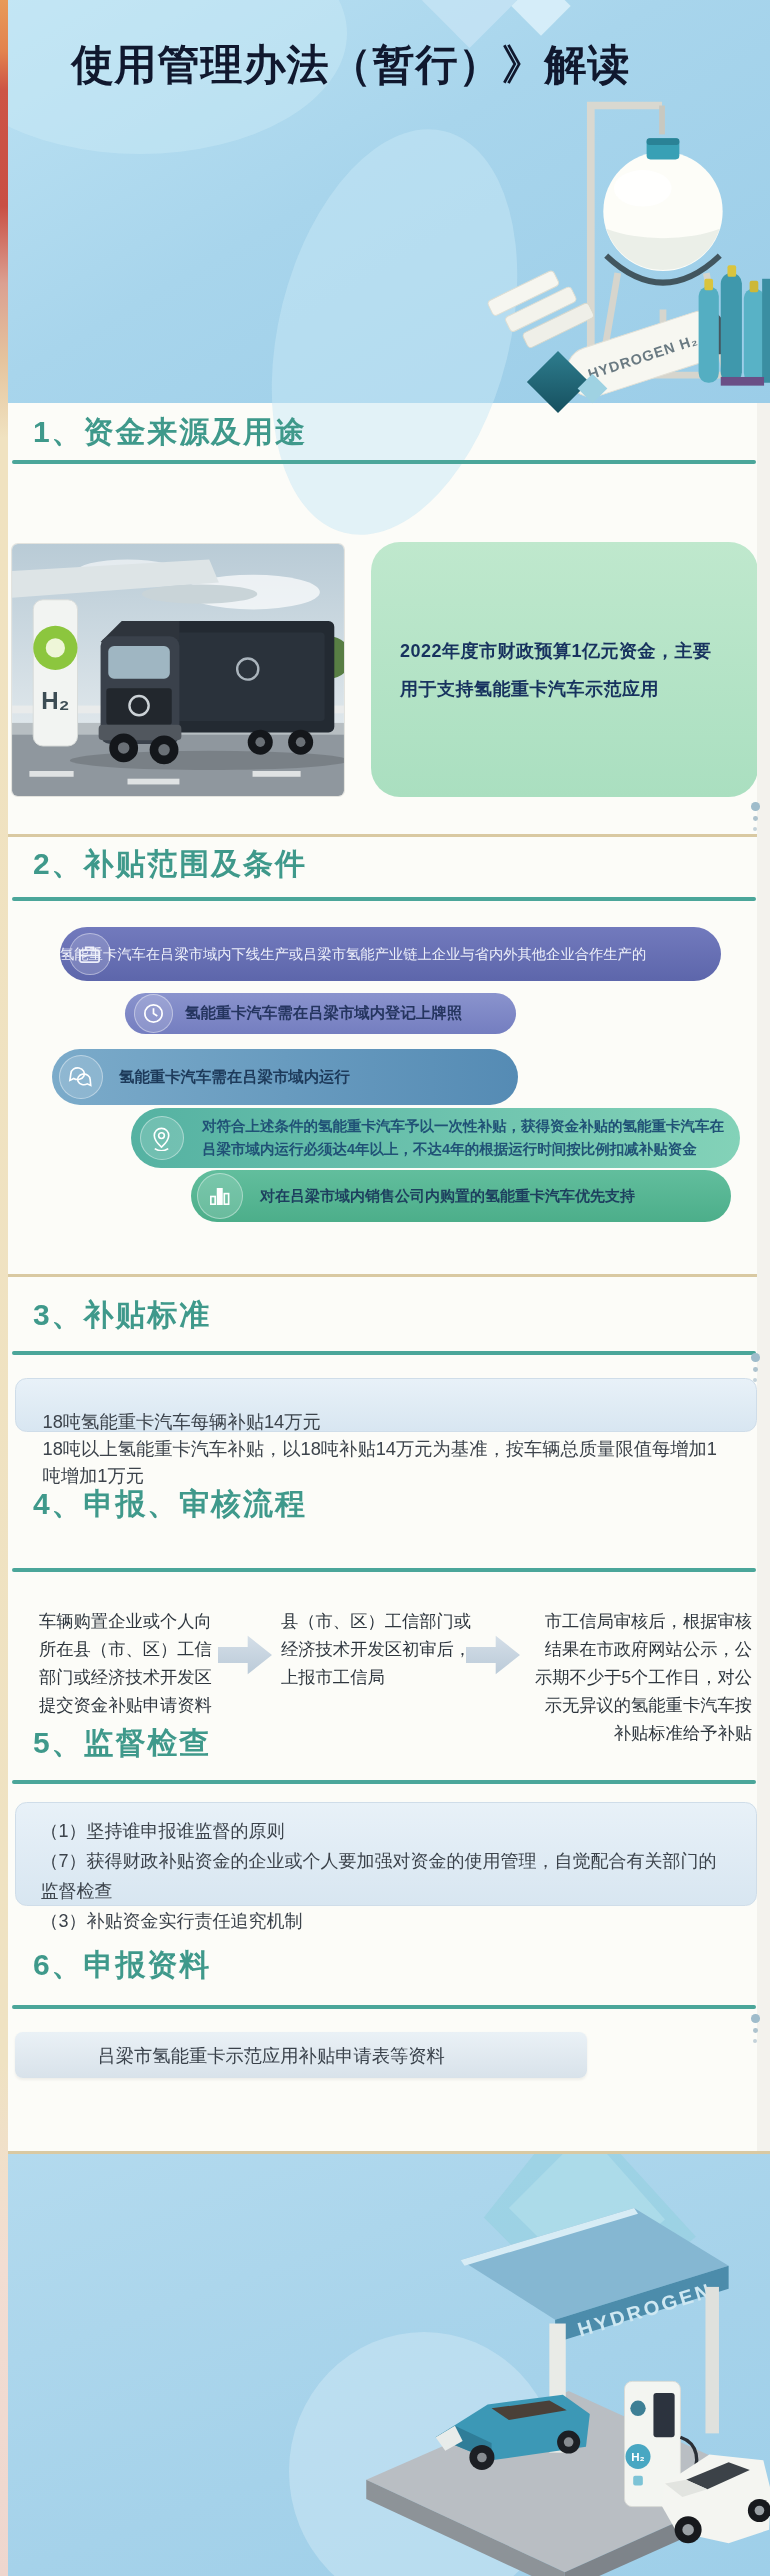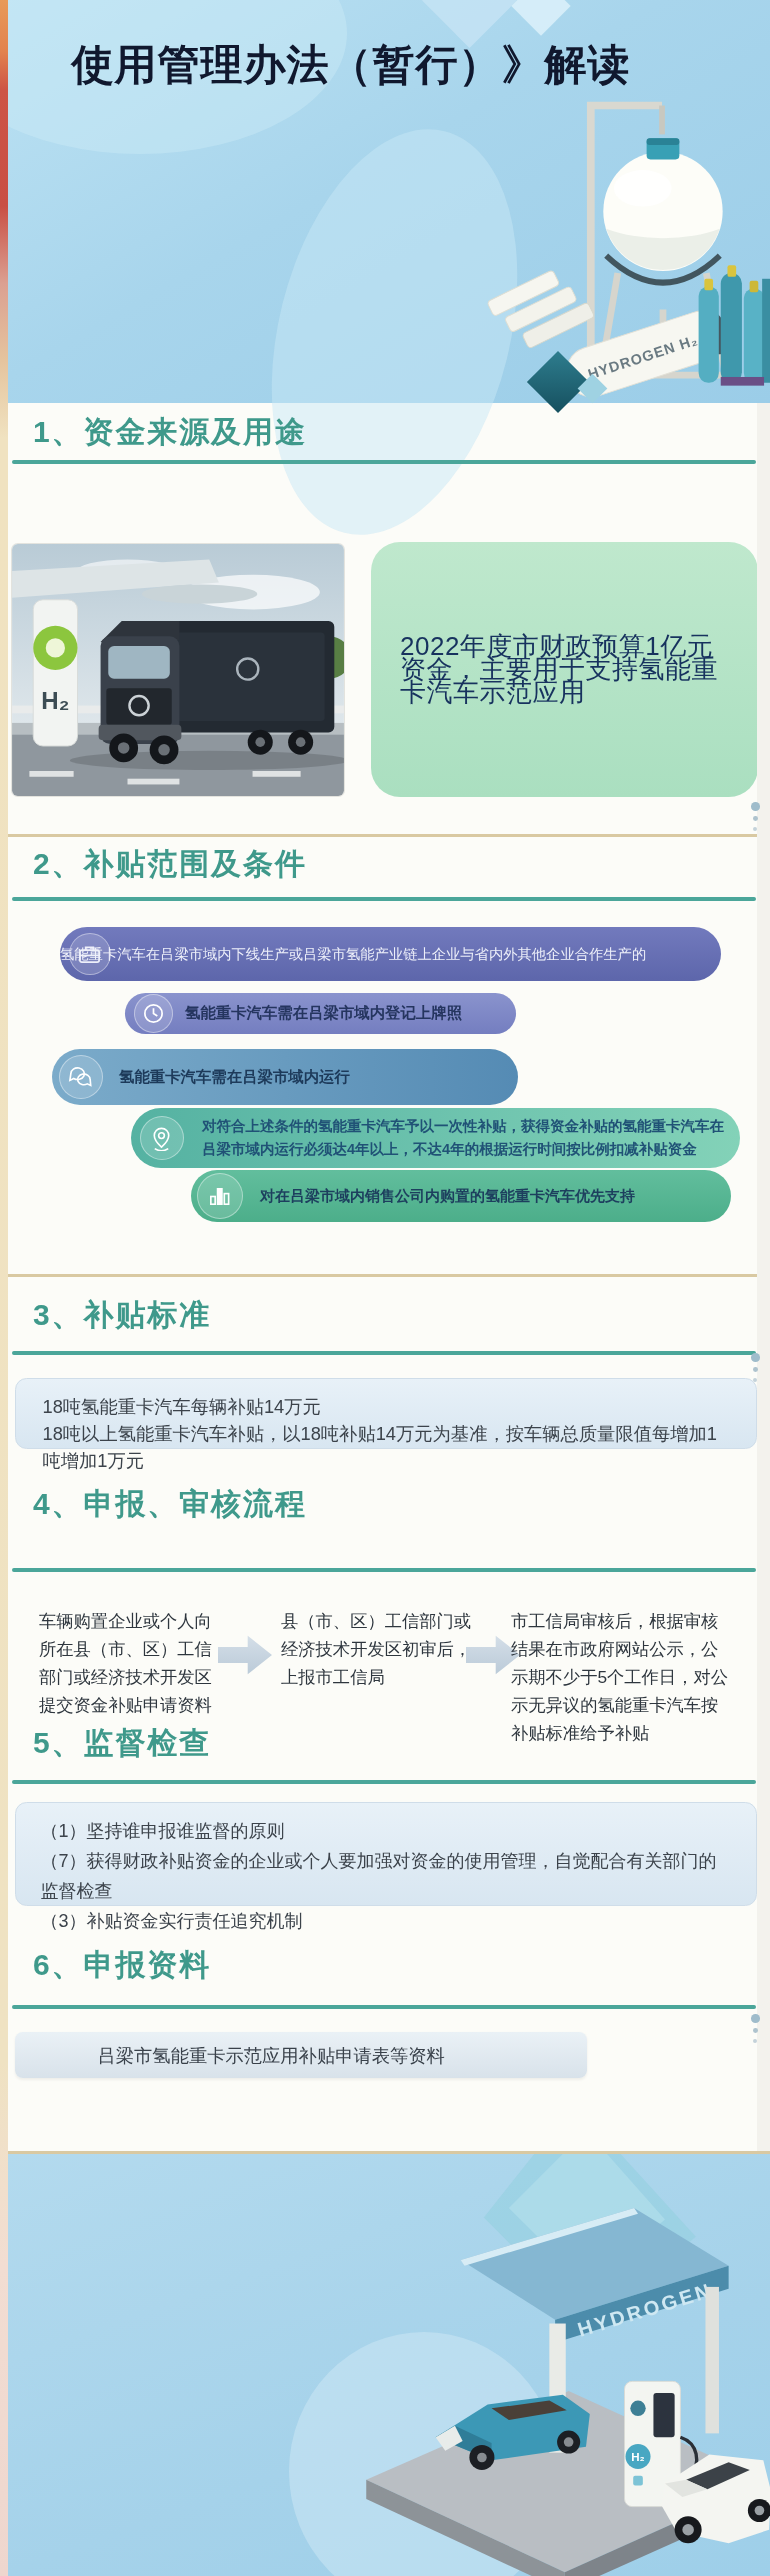--- a/index.html
+++ b/index.html
@@ -39,21 +39,21 @@
   .sec-h { position:absolute; left:33px; font-size:30px; font-weight:800; color:#3f998b; letter-spacing:1.9px; }
   .underline { position:absolute; left:11.6px; width:744px; height:3.9px; background:#4ba69a; border-radius:1.9px; }
   .divider { position:absolute; left:0; width:771px; height:2.9px; background:#d9c9a2; }
 
   
   .truck-photo { position:absolute; left:11.6px; top:544px; width:332px; height:252px;
     border-radius:5.8px; overflow:hidden; box-shadow:0 0 0 1px #e3e3de; }
   .green-box { position:absolute; left:371px; top:542px; width:387px; height:255px;
     background:linear-gradient(180deg,#bfe8cd 0%,#aadfc0 100%); border-radius:29px;
     display:flex; align-items:center; padding:0 29px; }
-  .green-box .txt { font-size:26px; font-weight:400; color:#17325e; line-height:23px; letter-spacing:0.5px; }
+  .green-box .txt { font-size:18px; font-weight:700; color:#17325e; line-height:38px; letter-spacing:0.5px; }
 
   
   .pill { position:absolute; display:flex; align-items:center; color:#fff; }
   .pill .icon-circle { position:absolute; left:8.7px; border-radius:50%;
     background:rgba(255,255,255,.16); border:1.4px solid rgba(255,255,255,.4);
     display:flex; align-items:center; justify-content:center; }
   .pill .ptxt { width:100%; }
   .pill1 { left:60px; top:927px; width:661px; height:54px; border-radius:27px;
     background:linear-gradient(180deg,#727abd 0%,#5d66ab 100%); }
   .pill1 .icon-circle { width:42px; height:42px; }
@@ -72,34 +72,34 @@
   .pill4 .ptxt { padding-left:71px; padding-right:7.7px; font-size:14.5px; line-height:23px; color:#205276; font-weight:700; }
   .pill5 { left:191px; top:1170px; width:540px; height:52px; border-radius:26px;
     background:linear-gradient(180deg,#62be9d 0%,#4cae8a 100%); }
   .pill5 .icon-circle { width:46px; height:46px; left:5.8px; }
   .pill5 .ptxt { padding-left:69px; font-size:15px; color:#1d3f5e; font-weight:700; }
 
   
   .blue-box { position:absolute; left:14.5px; width:742px; border-radius:11.6px;
     background:linear-gradient(180deg,#e8f1f8 0%,#d8e6f1 100%);
     border:1px solid #cfdde9; }
-  .box3 { top:1378px; height:71px; padding:14px 25px 0 27px; }
+  .box3 { top:1378px; height:54px; padding:29px 25px 0 27px; }
   .box3 .line { font-size:18.3px; color:#3c434b; line-height:27px; }
   .box5 { top:1802px; height:104px; padding:12.5px 23px 0 25px; }
   .box5 .line { font-size:18px; color:#3c434b; line-height:30px; }
   .bar6 { position:absolute; left:14.5px; top:2032px; width:572px; height:46px; border-radius:7.7px;
     background:linear-gradient(180deg,#eaf1f6 0%,#d8e2ea 100%); box-shadow:0 1.9px 2.9px rgba(0,0,0,.06);
     display:flex; align-items:center; }
   .bar6 .txt { padding-left:83px; font-size:18.3px; color:#39414a; }
 
   
   .flow-step { position:absolute; top:1607px; font-size:17.3px; line-height:28px; color:#2e363e; }
   .step1 { left:39px; width:177px; }
   .step2 { left:281px; width:191px; }
-  .step3 { left:511px; width:220px; }
+  .step3 { left:532px; width:220px;text-align:right; }
   .flow-arrow { position:absolute; top:1633px; width:54px; height:44px;
     background:linear-gradient(180deg,#d6e0e9 0%,#b9c9d7 100%);
     clip-path:polygon(0 32%,55% 32%,55% 6%,100% 50%,55% 94%,55% 68%,0 68%); }
   .arr1 { left:218px; } .arr2 { left:466px; }
 
   
   .footer { position:absolute; left:0; top:2154px; width:771px; height:422px;
     background:linear-gradient(160deg,#b3daee 0%,#a5d2ea 60%,#9ecfe9 100%); }
   .footer-blob { position:absolute; left:289px; top:2332px; width:270px; height:279px;
     background:#c6e4f2; opacity:.65; border-radius:50%; }

